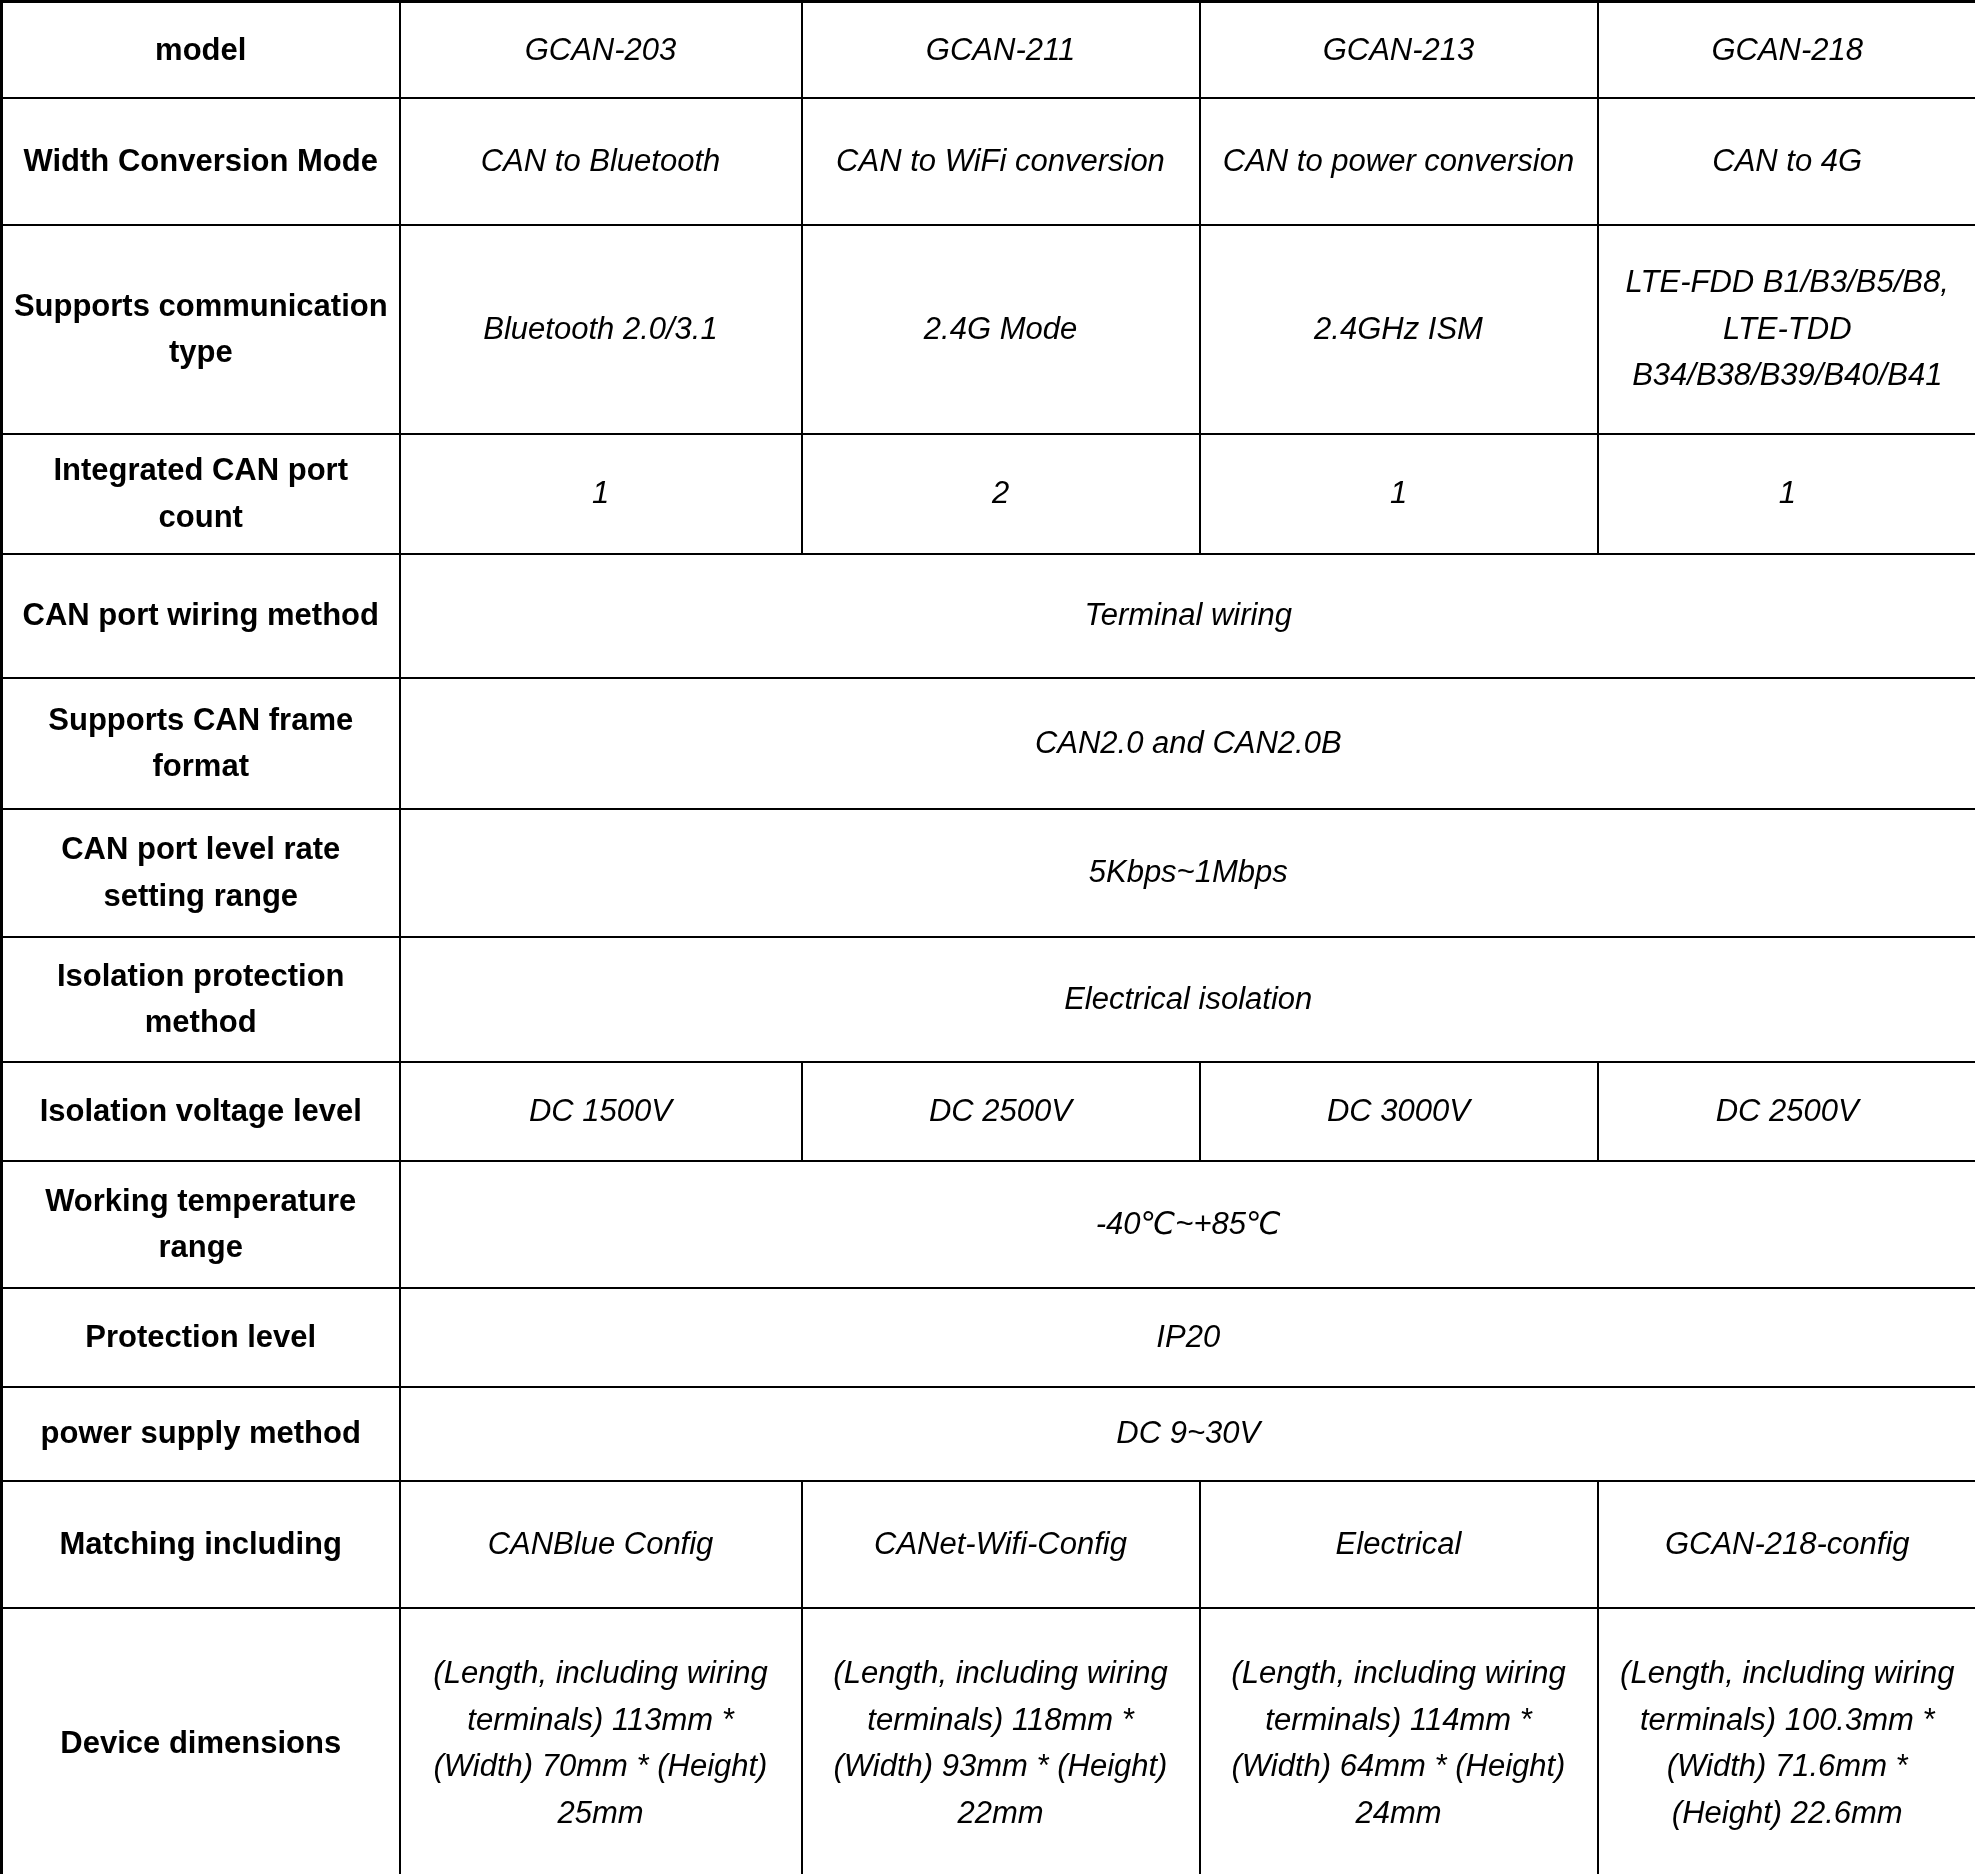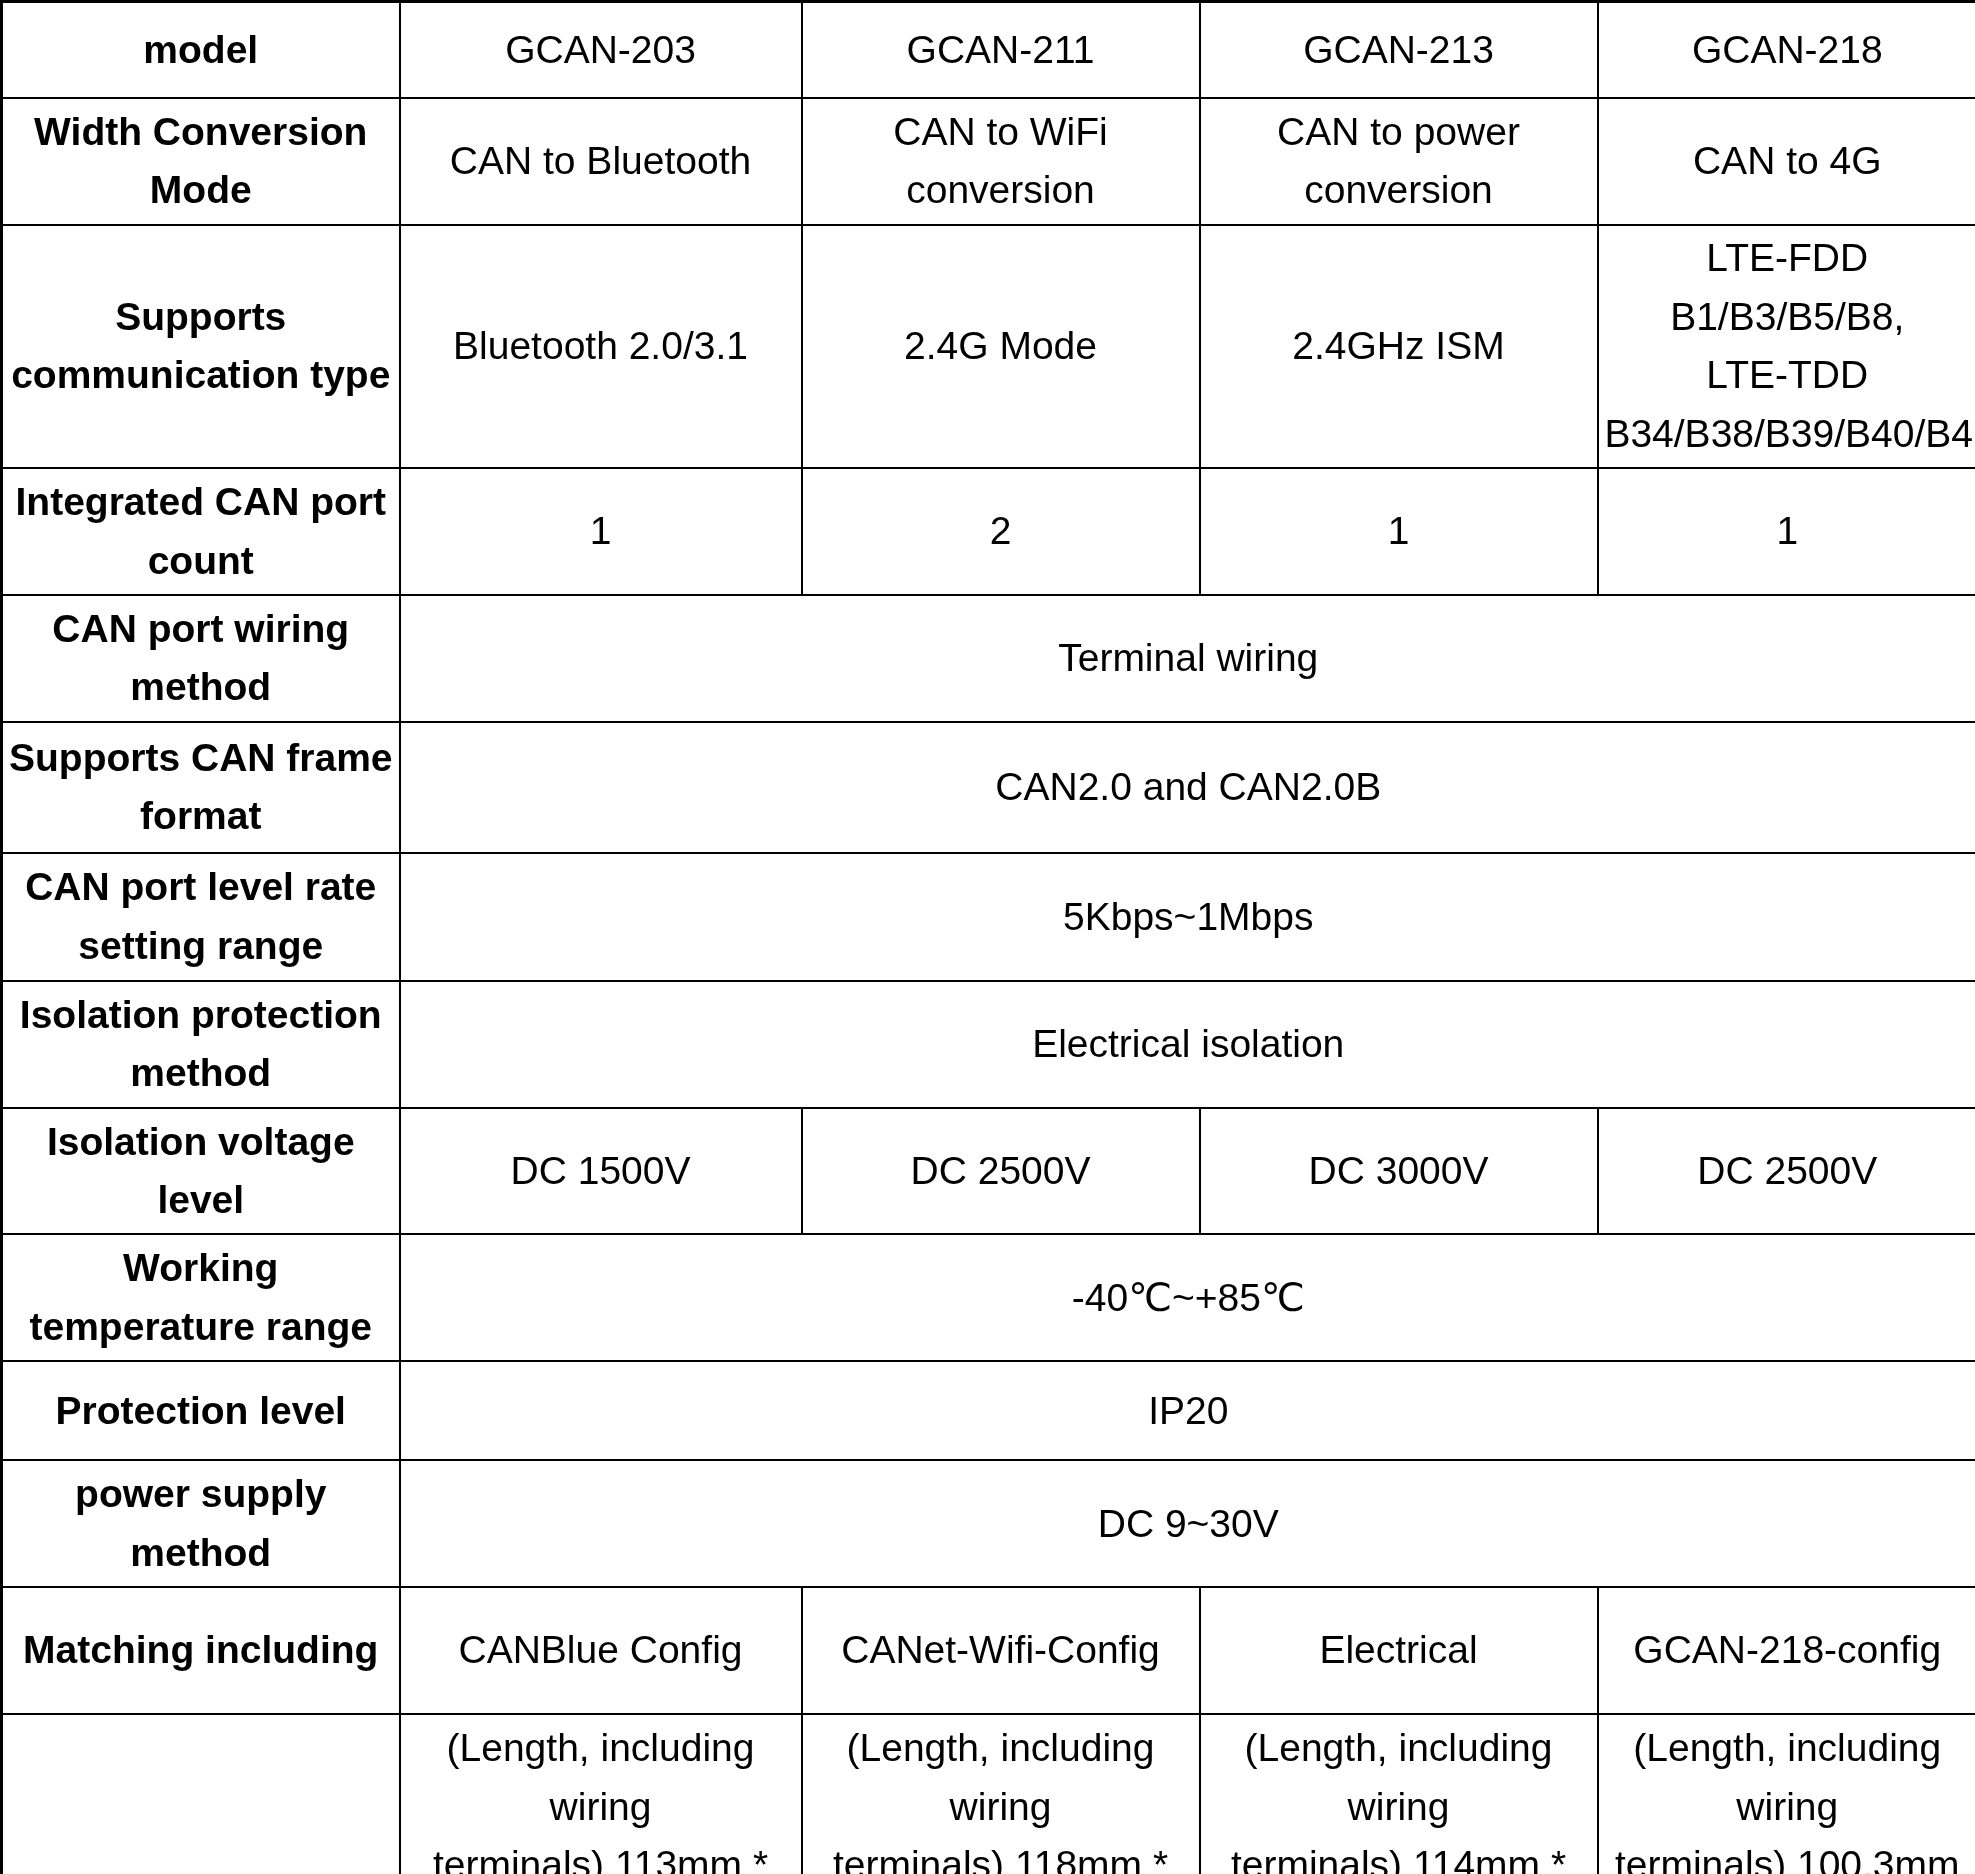--- a/index.html
+++ b/index.html
@@ -22,37 +22,38 @@
     height: 1874px;
     border-collapse: collapse;
     table-layout: fixed;
   }
 
   table.spec td, table.spec th {
     border: 2.9px solid #000000;
     text-align: center;
     vertical-align: middle;
     padding: 3.9px 5.9px;
-    font-size: 39px;
+    font-size: 31px;
     line-height: 1.5;
     color: #000000;
     background: #ffffff;
     overflow: hidden;
   }
 
   table.spec { border: 3.9px solid #000000; }
 
   th.rowlabel {
     font-weight: bold;
     font-size: 31px;
   }
 
   td.value {
     font-weight: normal;
     white-space: pre-line;
+    font-style: italic;
   }
 </style>
 </head>
 <body>
 
 <div class="page">
   <table class="spec">
     <colgroup>
       <col style="width:398px">
       <col style="width:402px">

